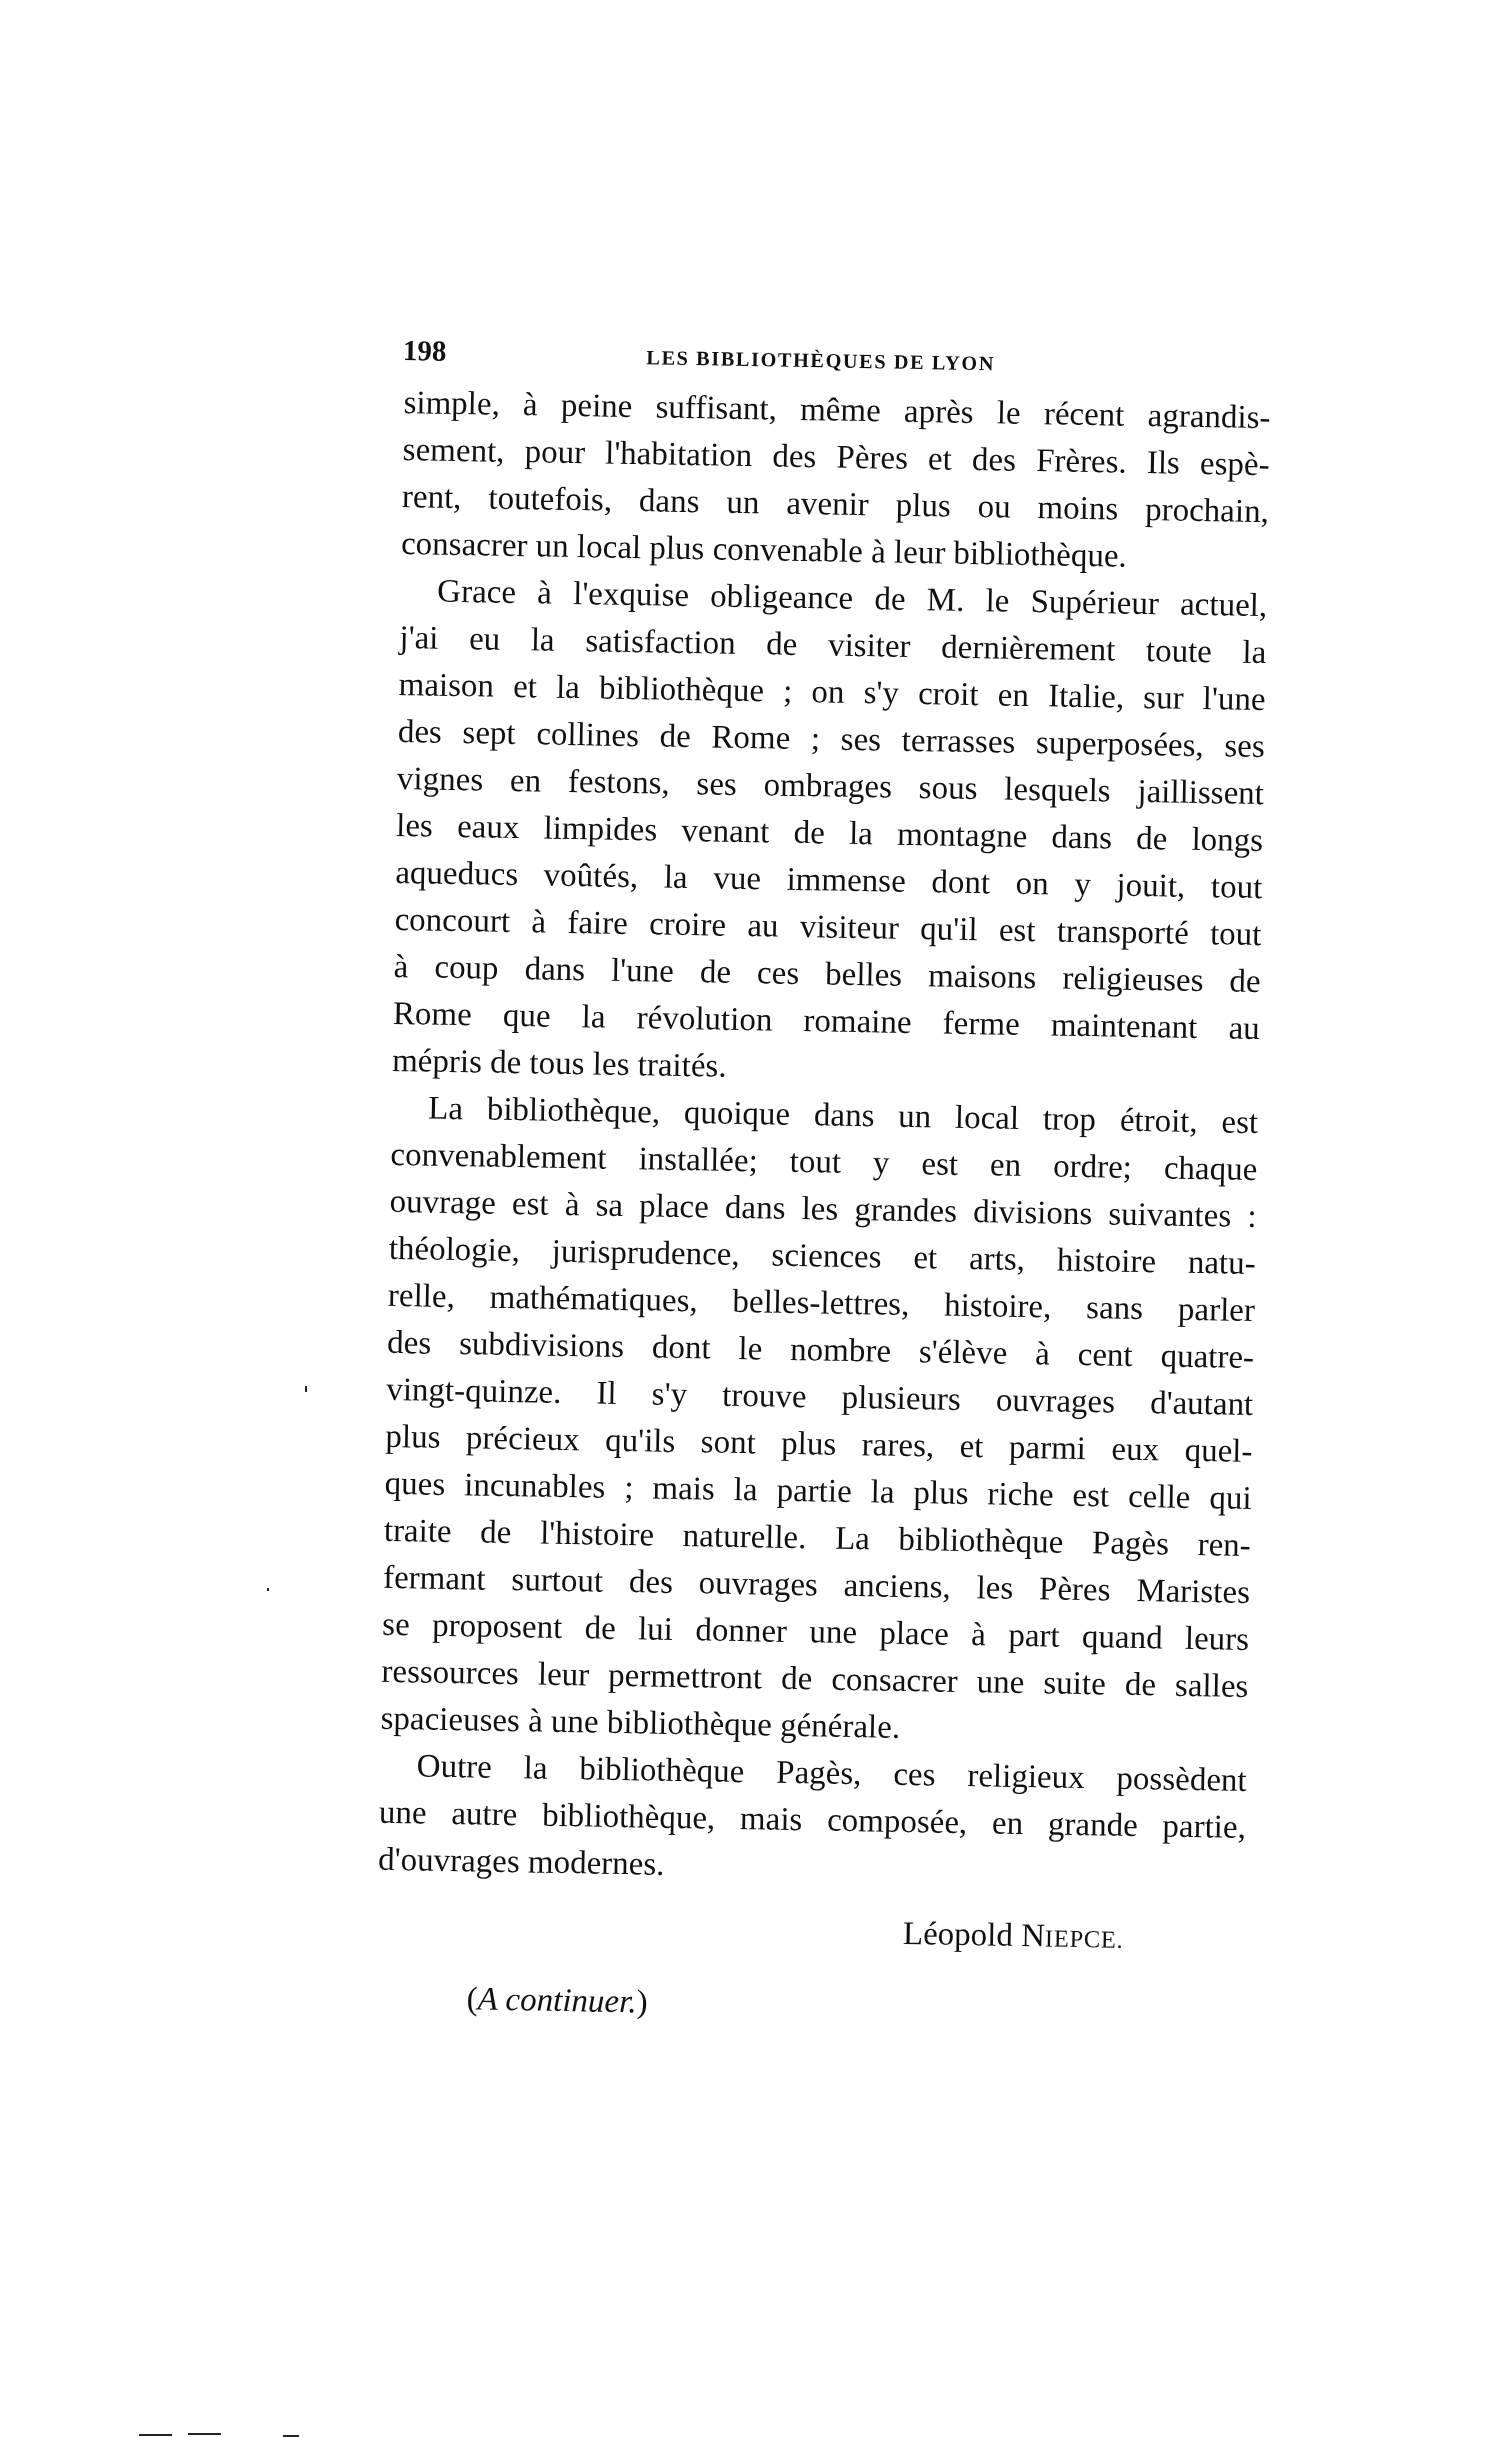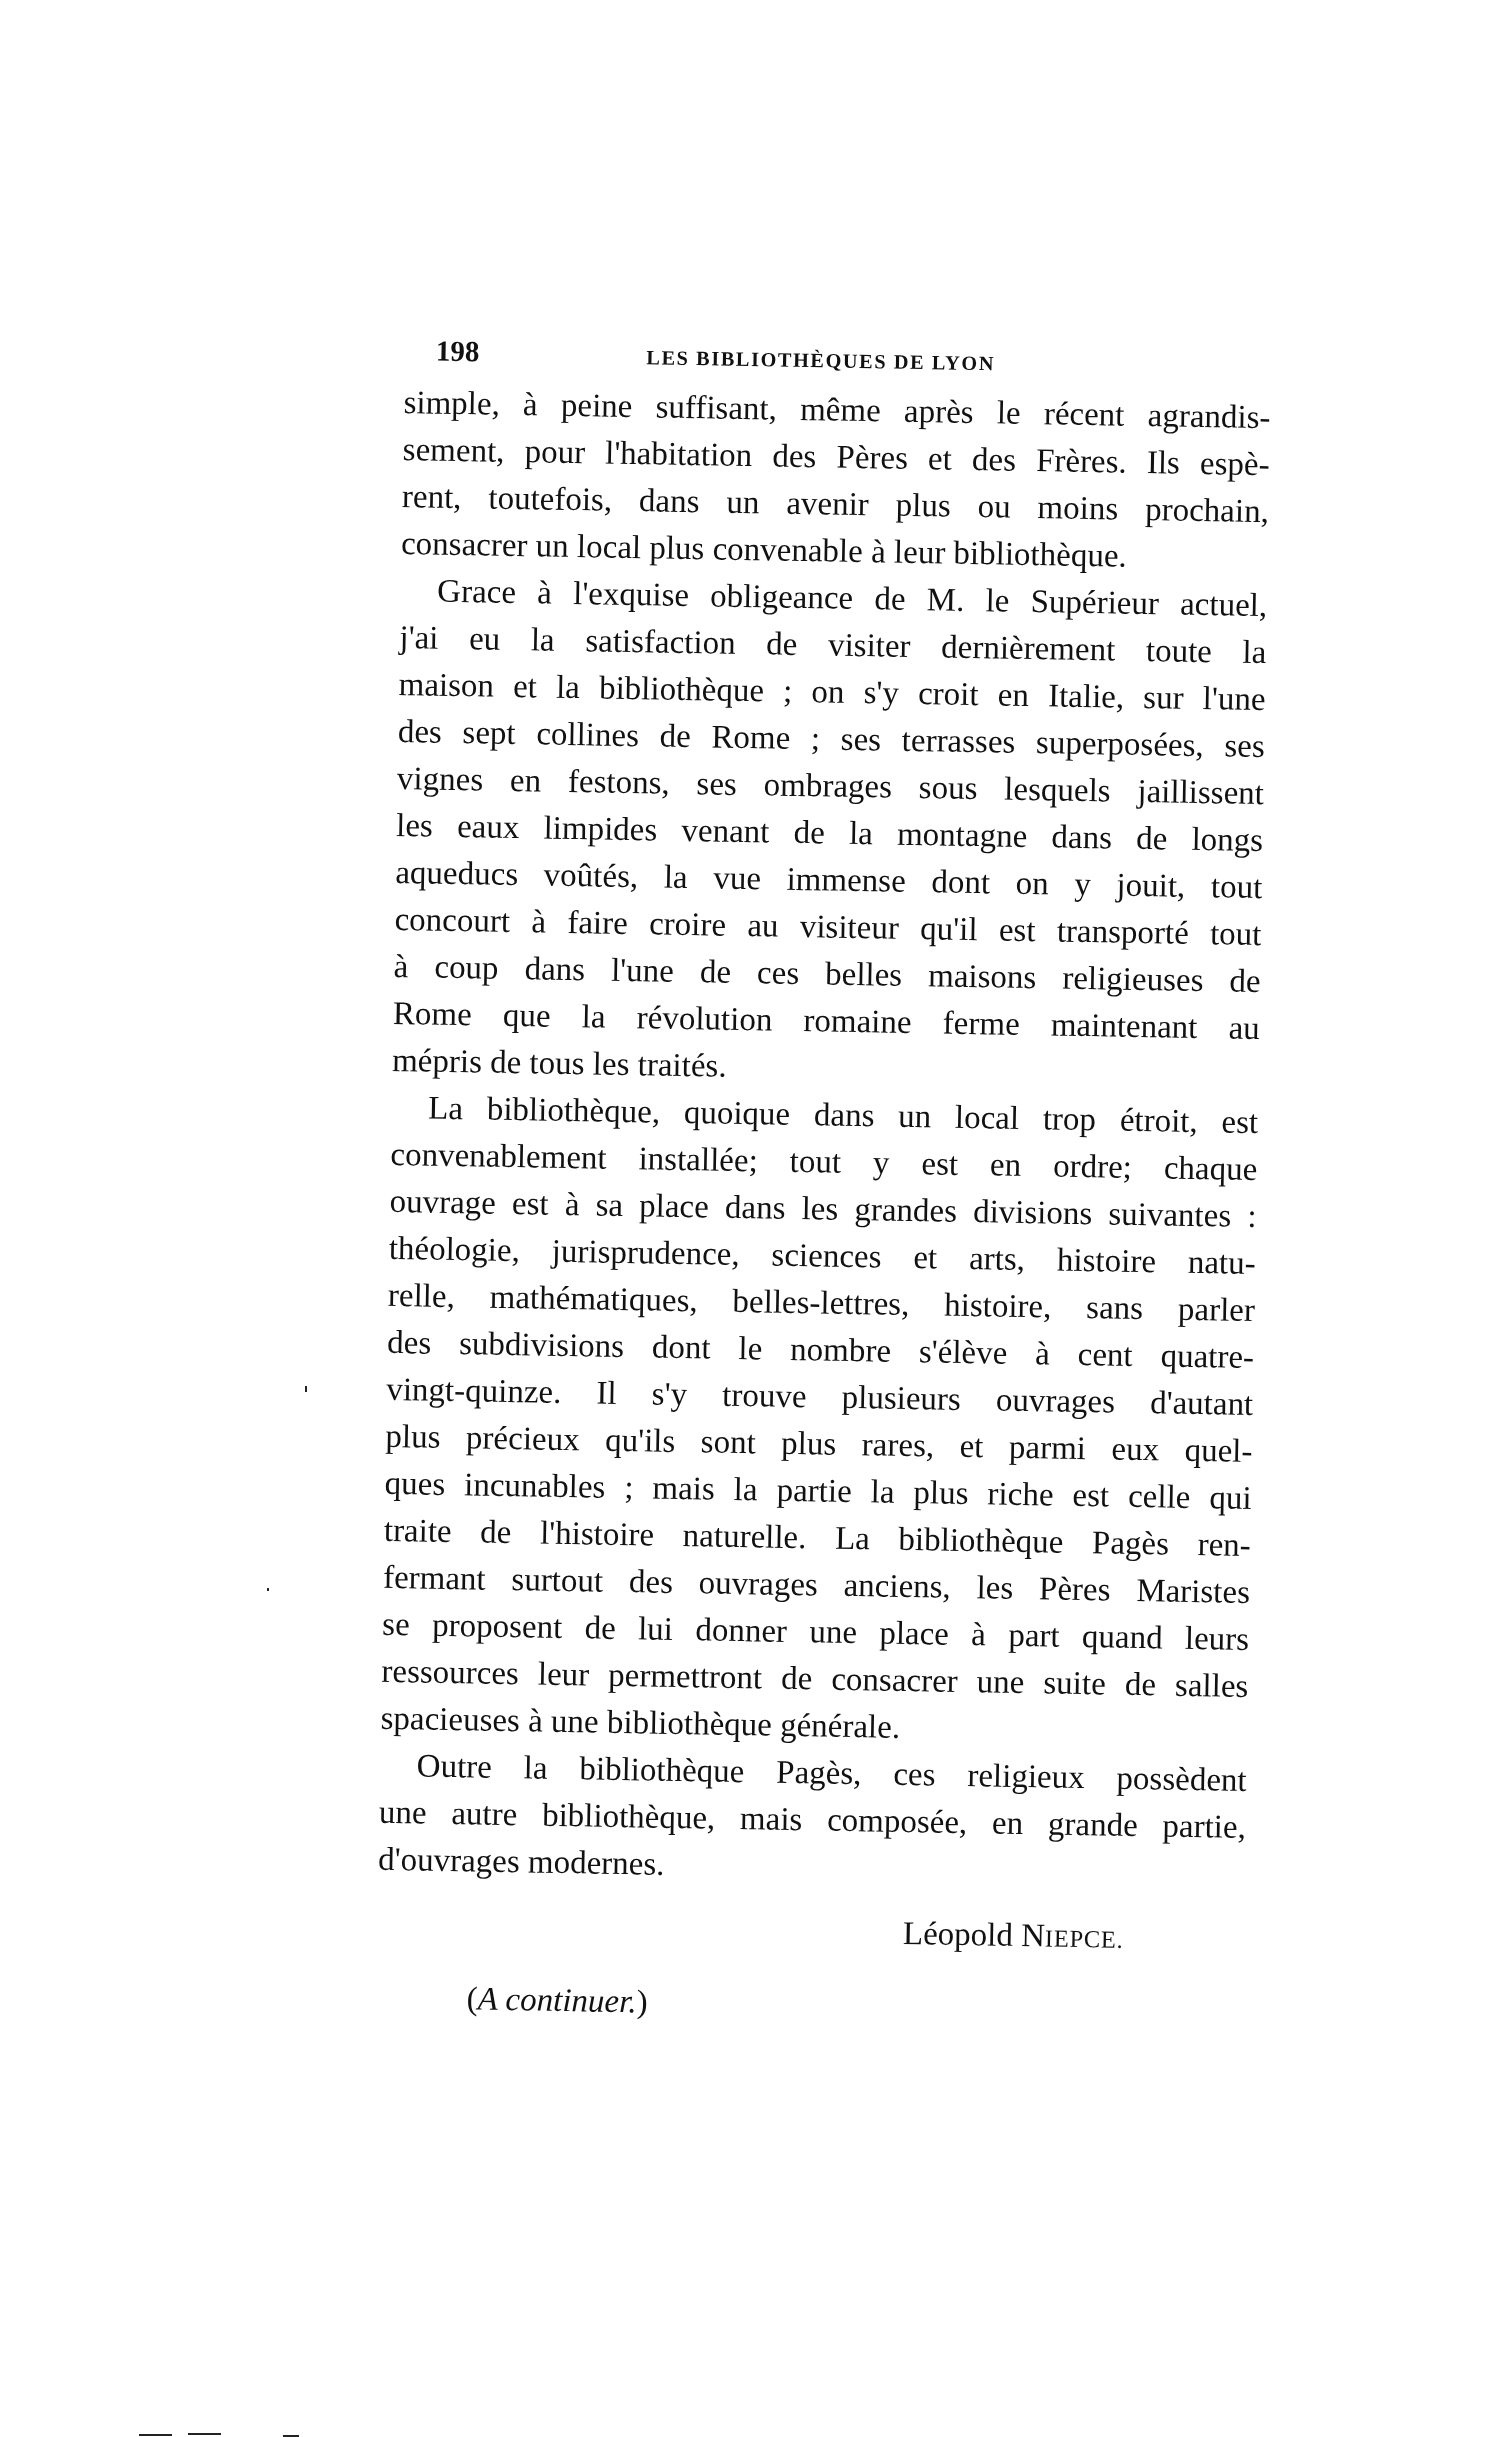--- a/index.html
+++ b/index.html
@@ -13,21 +13,21 @@
       transform: rotate(1deg); transform-origin: 0 0;
       color: #111111;
       font-family: "Liberation Serif", "DejaVu Serif", serif;
     }
     .running-head {
       position: absolute; left: 0; top: -47px; width: 867px; height: 36px;
     }
     .page-number {
       position: absolute; left: -1.6px; top: 0;
       font-family: "Liberation Serif", serif; font-weight: bold;
-      font-size: 29px; line-height: 36px; margin-left: 33px;
+      font-size: 29px; line-height: 36px;
     }
     .running-title {
       position: absolute; left: 242px; top: 3.3px; width: 381px;
       font-family: "Liberation Serif", serif; font-weight: bold;
       font-size: 20.3px; line-height: 36px; letter-spacing: 1.6px;
       white-space: nowrap; text-transform: uppercase;
     }
     .text { position: absolute; left: 0; top: 0; width: 867px; }
     .line {
       height: 47px; line-height: 47px; font-size: 33px;

